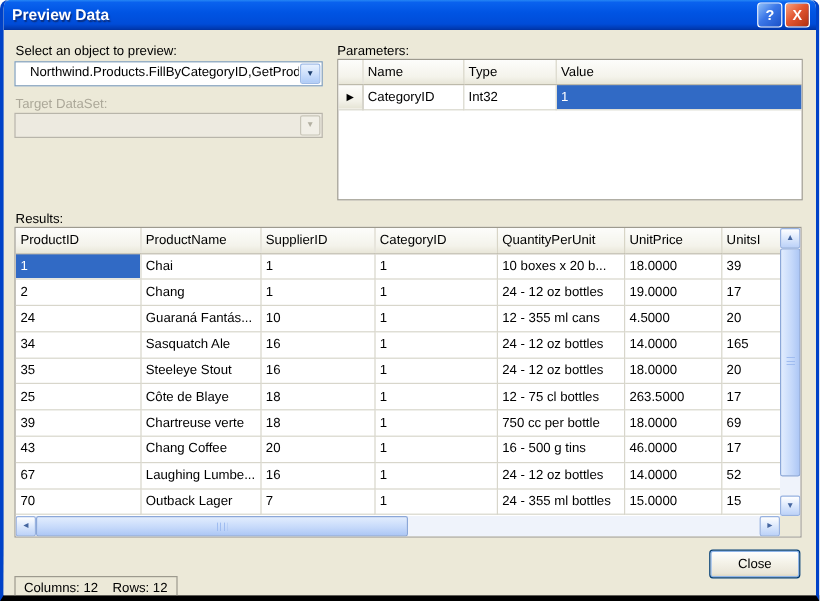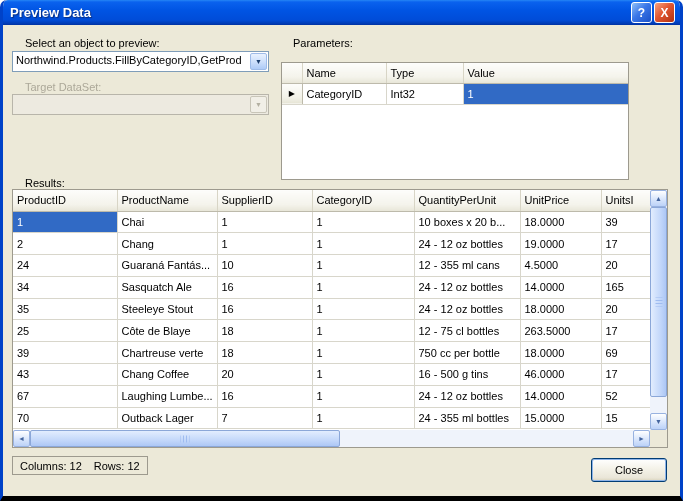--- a/index.html
+++ b/index.html
@@ -27,29 +27,29 @@
   }
   .tb-btn {
     width:21px; height:21px; margin-left:2px; border-radius:3px;
     border:1px solid #FFFFFF; color:#fff; font-weight:bold; font-size:12px;
     display:flex; align-items:center; justify-content:center; cursor:default;
   }
   .tb-help  { background:linear-gradient(135deg,#8FC0F8 0%, #3B77E8 45%, #1A51C8 100%); }
   .tb-close { background:linear-gradient(135deg,#F7A380 0%, #E2573295 40%, #D94A22 45%, #B03010 100%); background:linear-gradient(135deg,#F7A380 0%, #E25732 45%, #B03010 100%); }
 
   
-  .lbl { position:absolute; white-space:nowrap;margin-left:12px; }
+  .lbl { position:absolute; white-space:nowrap; }
   .lbl.disabled { color:#ACA899; }
 
   .combo {
     position:absolute; height:21px; background:#fff; border:1px solid #7F9DB9;
     display:flex; align-items:stretch; overflow:hidden;
   }
   .combo .combo-text {
-    flex:1; padding:2px 3px 0 3px; white-space:nowrap; overflow:hidden; font-size:11px;
+    flex:1; padding:2px 3px 0 12px; white-space:nowrap; overflow:hidden; font-size:11px;
   }
   .combo .combo-btn {
     width:17px; margin:1px; border:1px solid #9EBBE8; border-radius:2px;
     background:linear-gradient(180deg,#E9F2FE 0%, #CBDEFB 55%, #AECBF7 100%);
     color:#1C3E6E; font-size:7px; display:flex; align-items:center; justify-content:center;
   }
   .combo.disabled { background:#EDEAE0; border-color:#B8B5AA; }
   .combo.disabled .combo-btn {
     background:#F1EFE7; border-color:#C8C5B8; color:#B3B0A2;
   }
@@ -103,21 +103,21 @@
   }
   .sb-thumb.h::after { width:9px; height:7px;
     background:repeating-linear-gradient(90deg,#9FBCF0 0 1px, rgba(0,0,0,0) 1px 3px); }
   .sb-thumb.v::after { width:7px; height:9px;
     background:repeating-linear-gradient(180deg,#9FBCF0 0 1px, rgba(0,0,0,0) 1px 3px); }
   .sb-corner { position:absolute; right:0; bottom:0; width:17px; height:17px; background:#ECE9D8; }
 
   
   .status-box {
     position:absolute; border:1px solid #9D9A8E; height:19px;
-    display:flex; align-items:center; padding:0 7px; gap:12px; white-space:nowrap;
+    display:flex; align-items:center; padding:0 7px; gap:12px; white-space:nowrap;margin-top:24px;
   }
 </style>
 </head>
 <body>
 
 <div class="window">
 
   <div class="titlebar">
     <span class="title">Preview Data</span>
     <div class="tb-btn tb-help">?</div>
@@ -131,21 +131,21 @@
   </div>
 
   <div class="lbl disabled" style="left:10px; top:81px;">Target DataSet:</div>
   <div class="combo disabled" style="left:9px; top:94px; width:257px;">
     <span class="combo-text"></span>
     <span class="combo-btn">▼</span>
   </div>
 
 
   <div class="lbl" style="left:278px; top:37px;">Parameters:</div>
-  <div class="grid-box" style="left:278px; top:49px; width:348px; height:118px;margin-top:13px;">
+  <div class="grid-box" style="left:278px; top:49px; width:388px; height:118px;">
     <table id="params-table" style="width:386px;">
       <colgroup id="params-cols">
           <col style="width:20px">
           <col style="width:84px">
           <col style="width:77px">
           <col style="width:205px">
         </colgroup>
       <thead>
           <tr id="params-head">
             <th></th>

